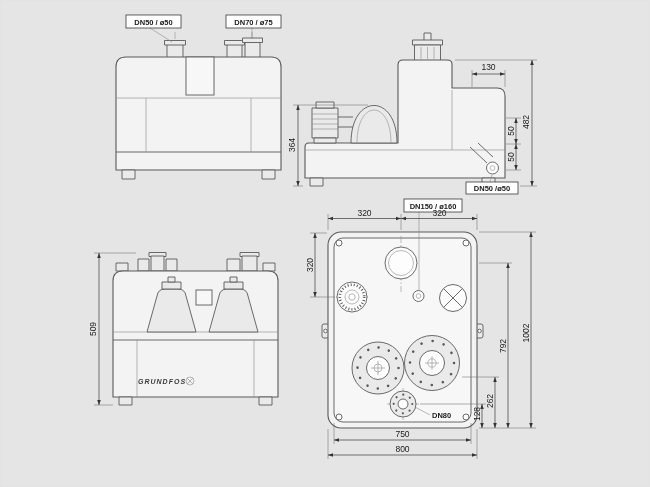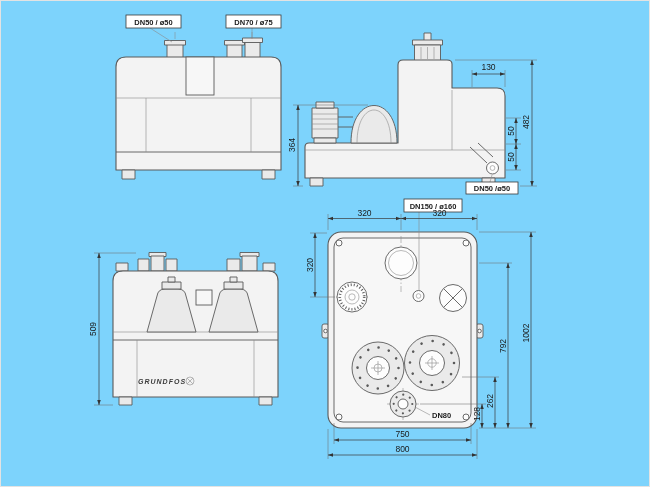--- a/index.html
+++ b/index.html
@@ -1,16 +1,16 @@
 <!DOCTYPE html>
 <html><head>
 <meta charset="utf-8">
 <style>
   html,body{margin:0;padding:0;background:#ffffff;}
-  .stage{position:relative;width:650px;height:487px;background:#7dd3fc;outline:1px solid #e3e3e3;outline-offset:-1px;font-family:"Liberation Sans","DejaVu Sans",sans-serif;}
+  .stage{position:relative;width:650px;height:487px;background:#e5e5e5;outline:1px solid #e3e3e3;outline-offset:-1px;font-family:"Liberation Sans","DejaVu Sans",sans-serif;}
   svg{display:block}
   .body{fill:#f3f3f3;stroke:#5a5a5a;stroke-width:1.1;stroke-linejoin:round}
   .part{fill:#eaeaea;stroke:#5a5a5a;stroke-width:0.9;stroke-linejoin:round}
   .part2{fill:#f7f7f7;stroke:#5a5a5a;stroke-width:0.9}
   .hole{fill:#fdfdfd;stroke:#5a5a5a;stroke-width:0.9}
   .ln{stroke:#5a5a5a;stroke-width:0.9;fill:none}
   .thin{stroke:#8c8c8c;stroke-width:0.6;fill:none}
   .dim{stroke:#3a3a3a;stroke-width:0.7;fill:none}
   .ext{stroke:#6f6f6f;stroke-width:0.55}
   .cl{stroke:#8a8a8a;stroke-width:0.55;stroke-dasharray:7 2 1.5 2;fill:none}

